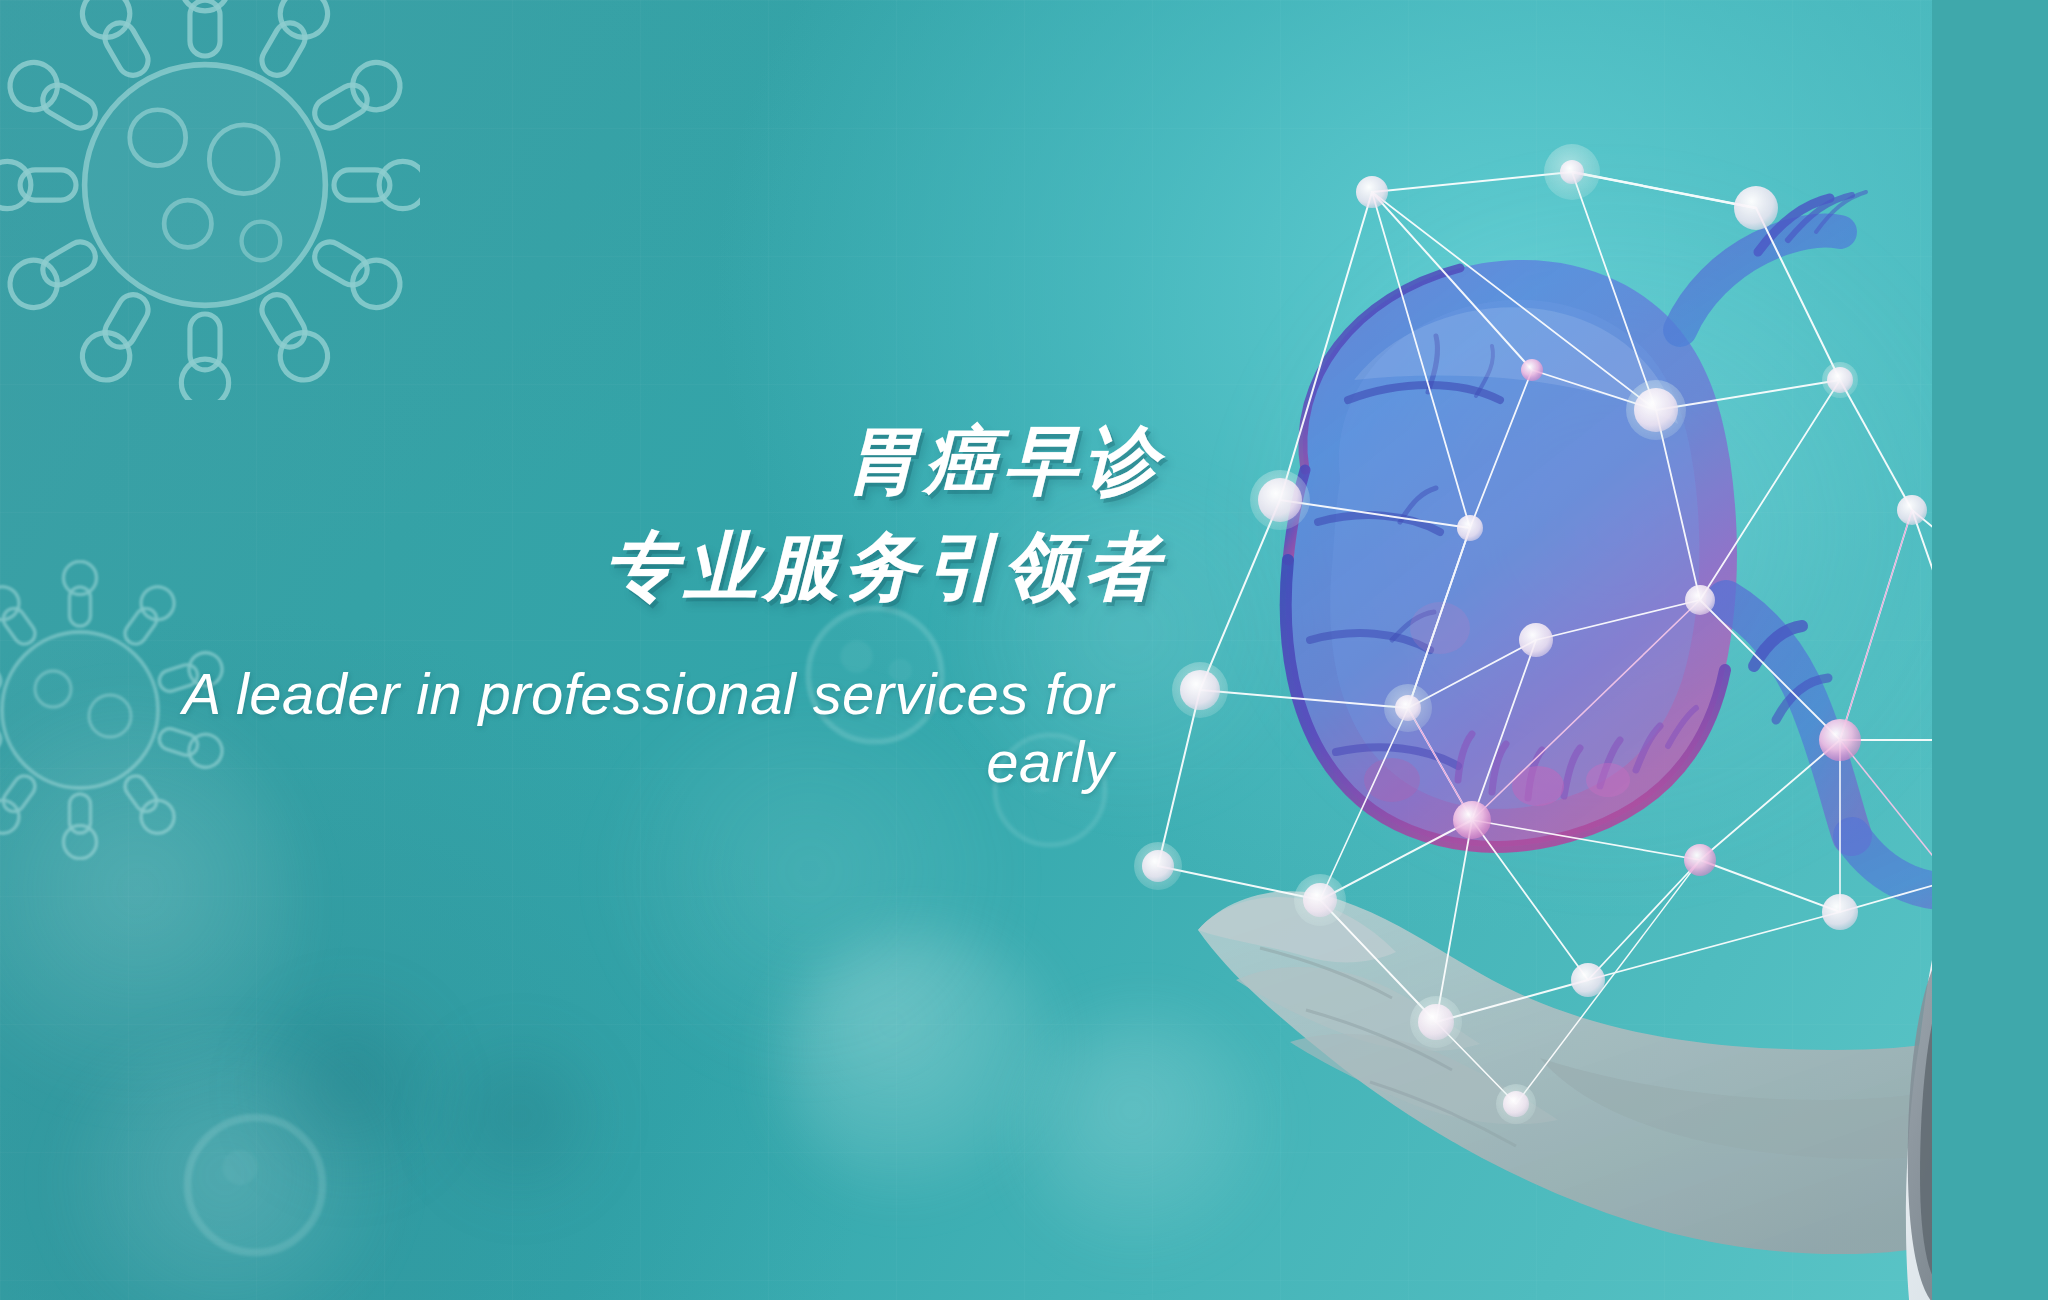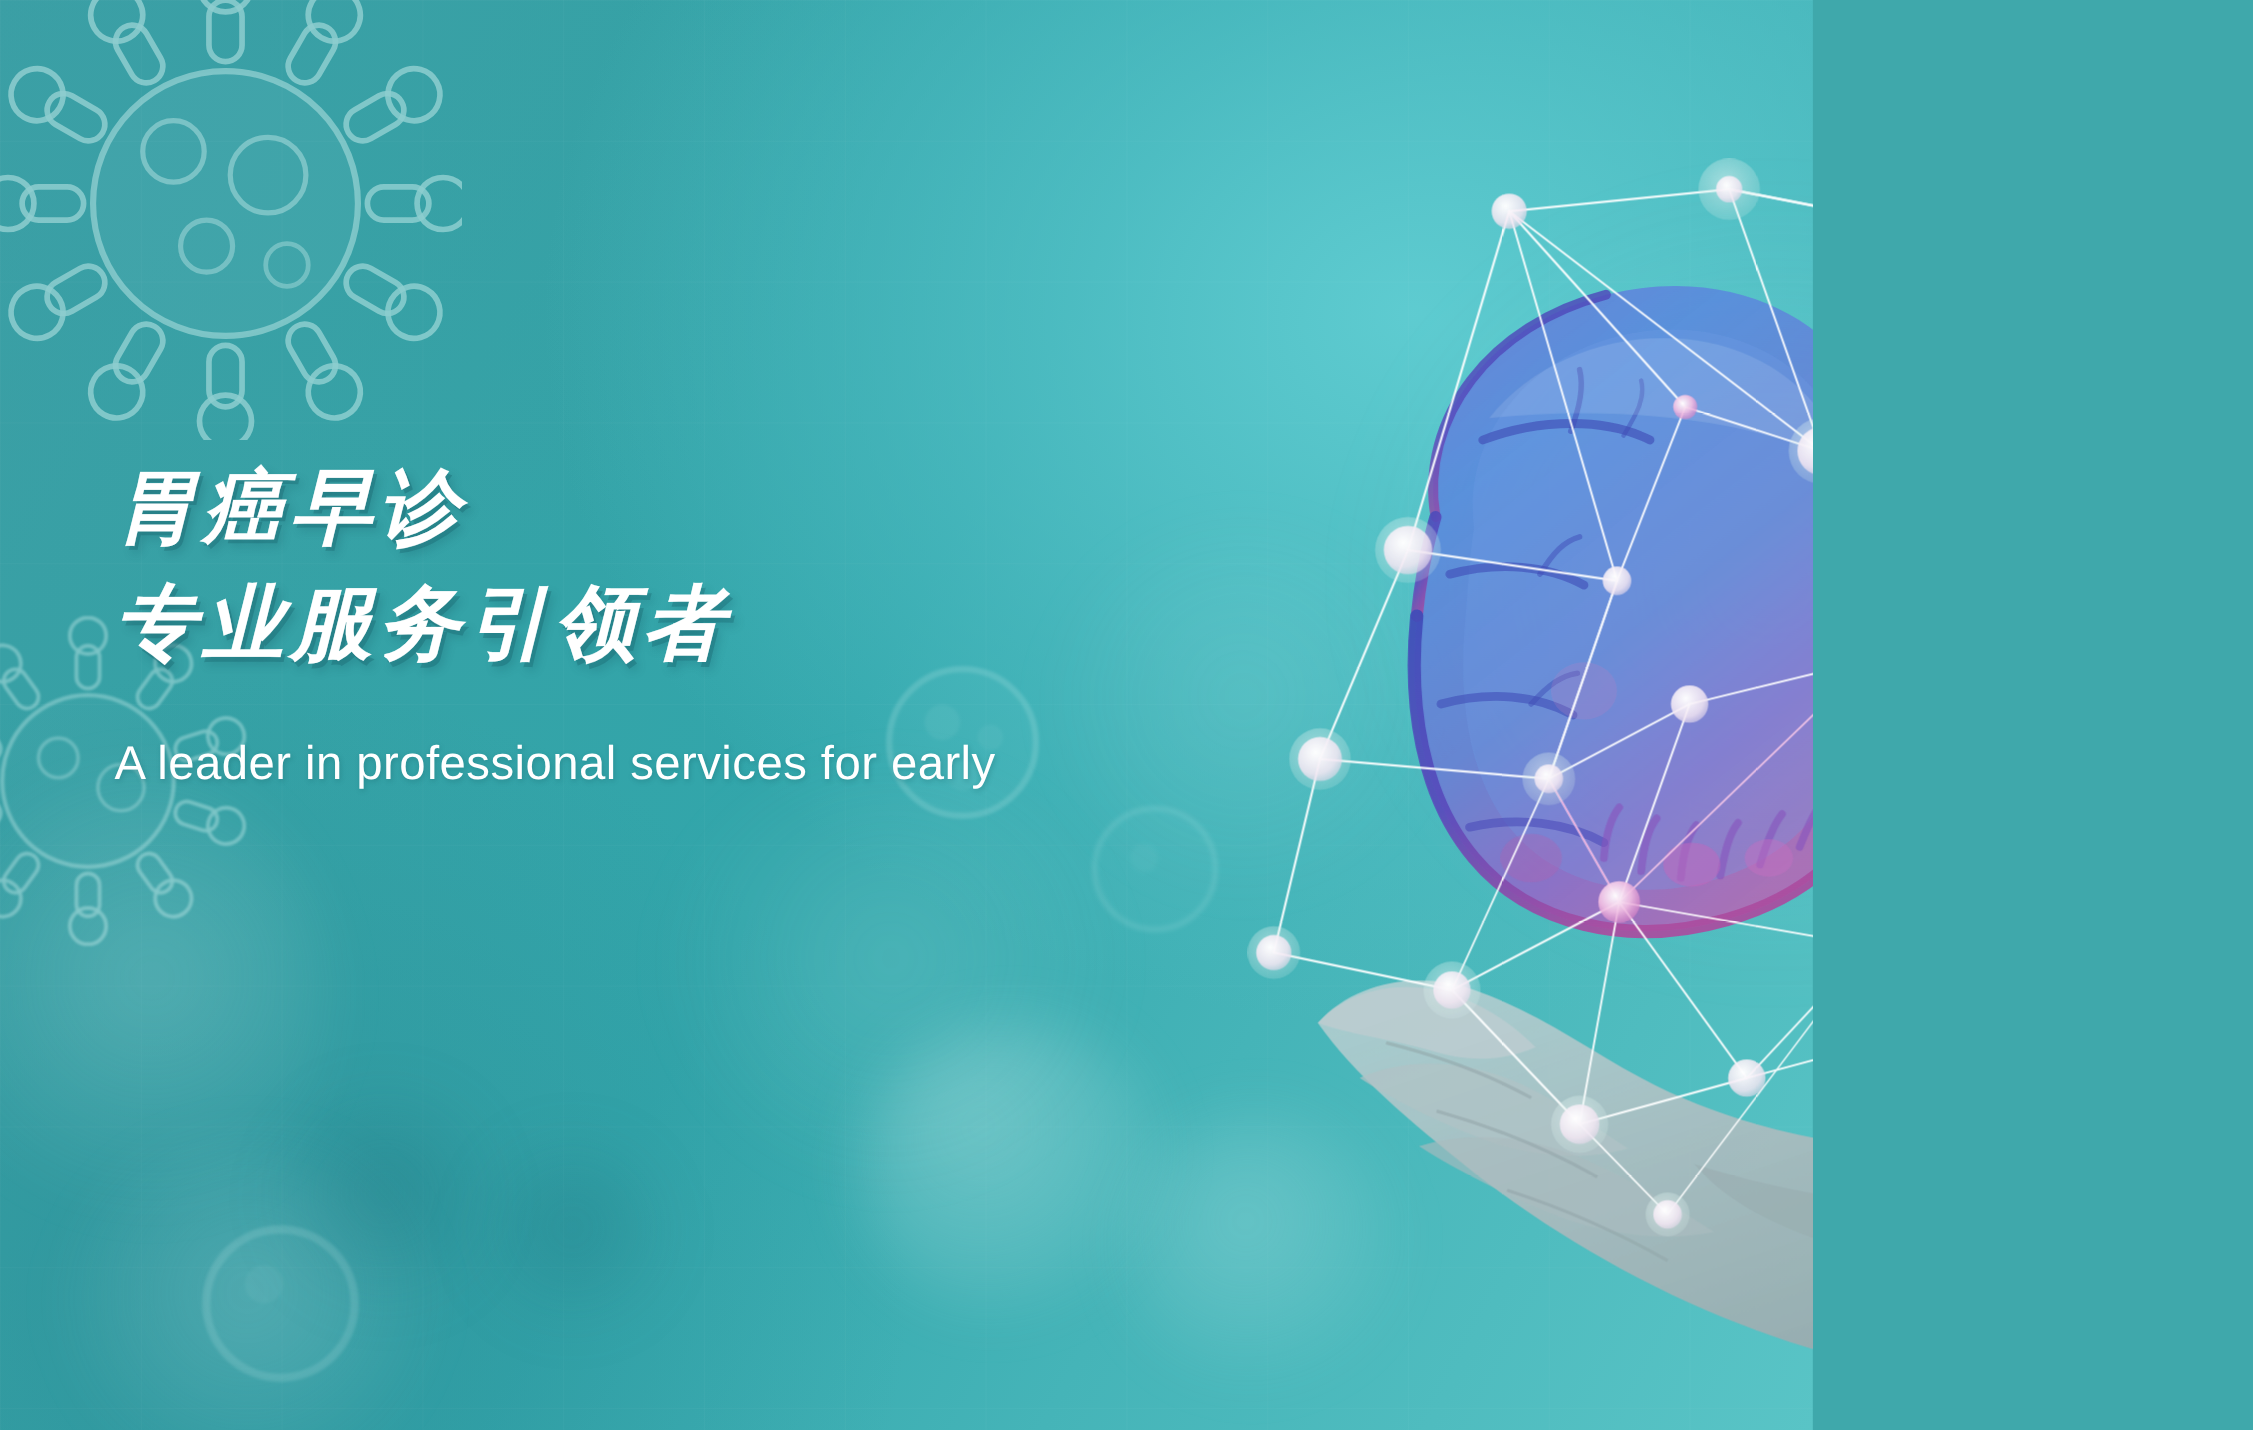--- a/index.html
+++ b/index.html
@@ -6,27 +6,28 @@
   * { margin:0; padding:0; box-sizing:border-box; }
   html, body {
     width:2048px; height:1300px;
     overflow:hidden;
     background:#3fa8ab;
     font-family:"Liberation Sans", sans-serif;
   }
 
   #banner {
     position:relative;
-    width:1648px; height:1300px;
+    width:1932px; height:1300px;
     overflow:hidden;
     background:
       radial-gradient(ellipse 1100px 900px at 78% 22%, rgba(96,205,210,0.95) 0%, rgba(79,190,196,0.55) 45%, rgba(79,190,196,0) 72%),
       radial-gradient(ellipse 900px 800px at 12% 90%, rgba(45,140,150,0.55) 0%, rgba(45,140,150,0) 70%),
       radial-gradient(ellipse 1000px 700px at 8% 8%, rgba(58,160,166,0.6) 0%, rgba(58,160,166,0) 68%),
       linear-gradient(118deg, #3c9ea4 0%, #35a2a6 26%, #32a6ab 48%, #45b4b8 70%, #59c4c6 100%);
+    text-align: right;
   }
 
   
   .grid-overlay {
     position:absolute; inset:0;
     background-image:
       linear-gradient(to right, rgba(255,255,255,0.022) 1px, transparent 1px),
       linear-gradient(to bottom, rgba(255,255,255,0.022) 1px, transparent 1px);
     background-size:128px 128px;
     pointer-events:none;
@@ -86,25 +87,26 @@
     text-shadow:
        3px 4px 0 rgba(20,90,100,0.30),
        5px 7px 9px rgba(15,75,85,0.22);
     -webkit-text-stroke:0.4px rgba(255,255,255,0.55);
   }
   .subline {
     display:block;
     color:#ffffff;
     font-family:"Liberation Sans", sans-serif;
     font-weight:400;
-    font-size:43px;
+    font-size:58px;
     line-height:68px;
     letter-spacing:0.4px;
     text-shadow:1px 2px 5px rgba(18,85,95,0.28);
     max-width:1010px;
+    font-style:italic;
   }
   .sub-wrap { margin-top:40px; }
 
   
   .art-stage {
     position:absolute;
     left:1140px; top:80px;
     width:950px; height:1230px;
     z-index:20;
   }

